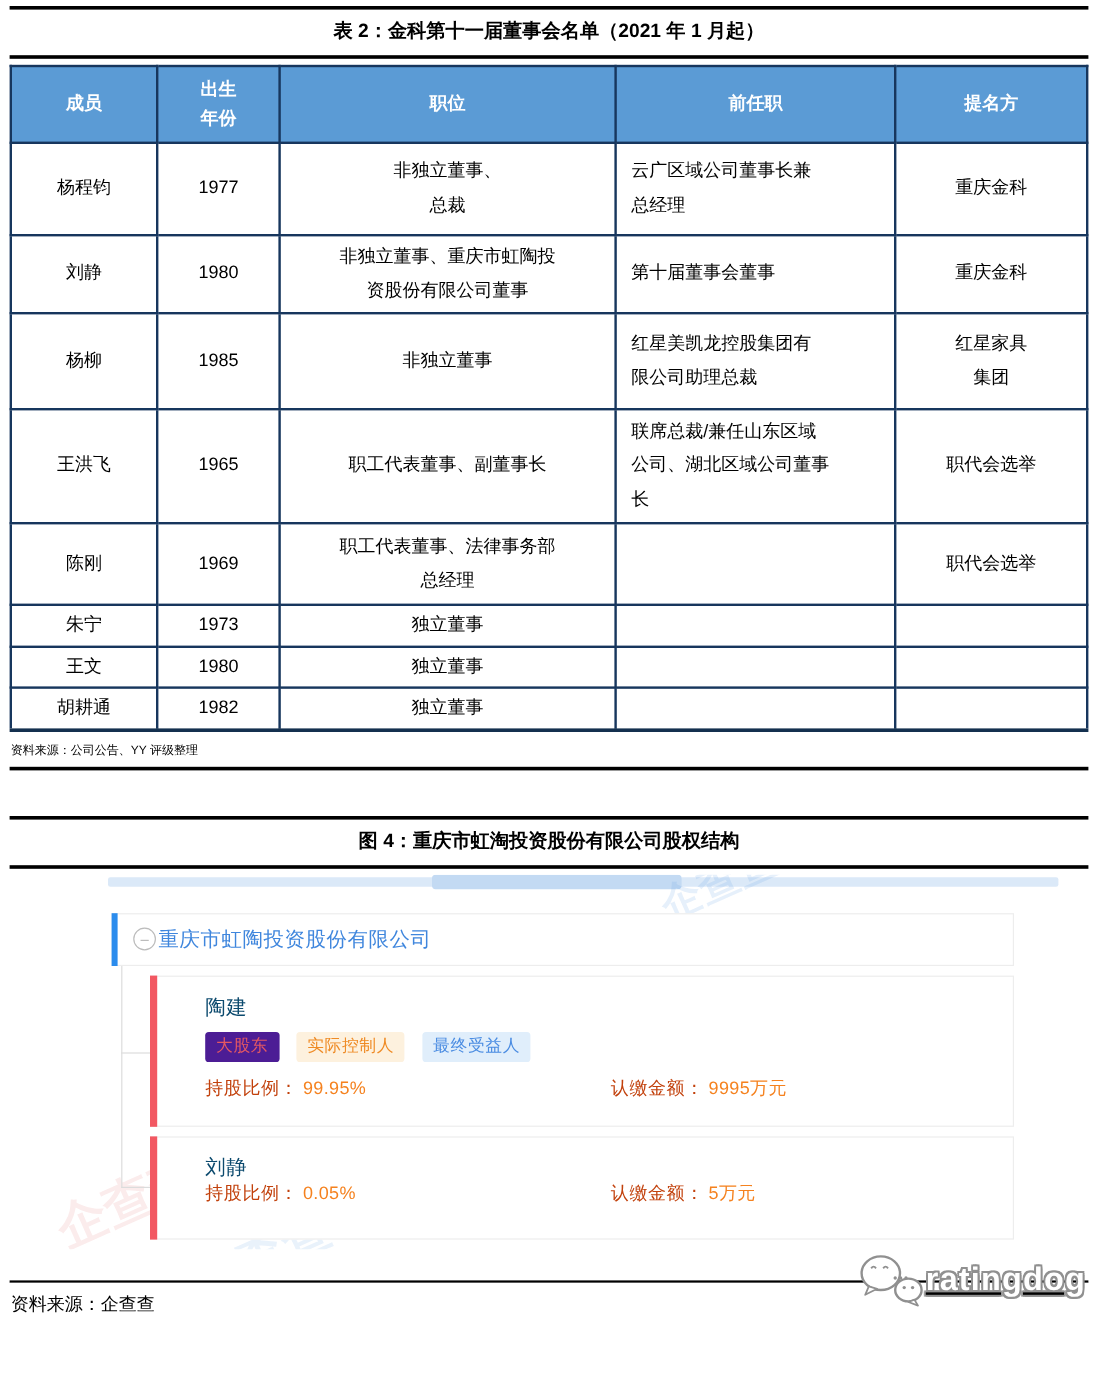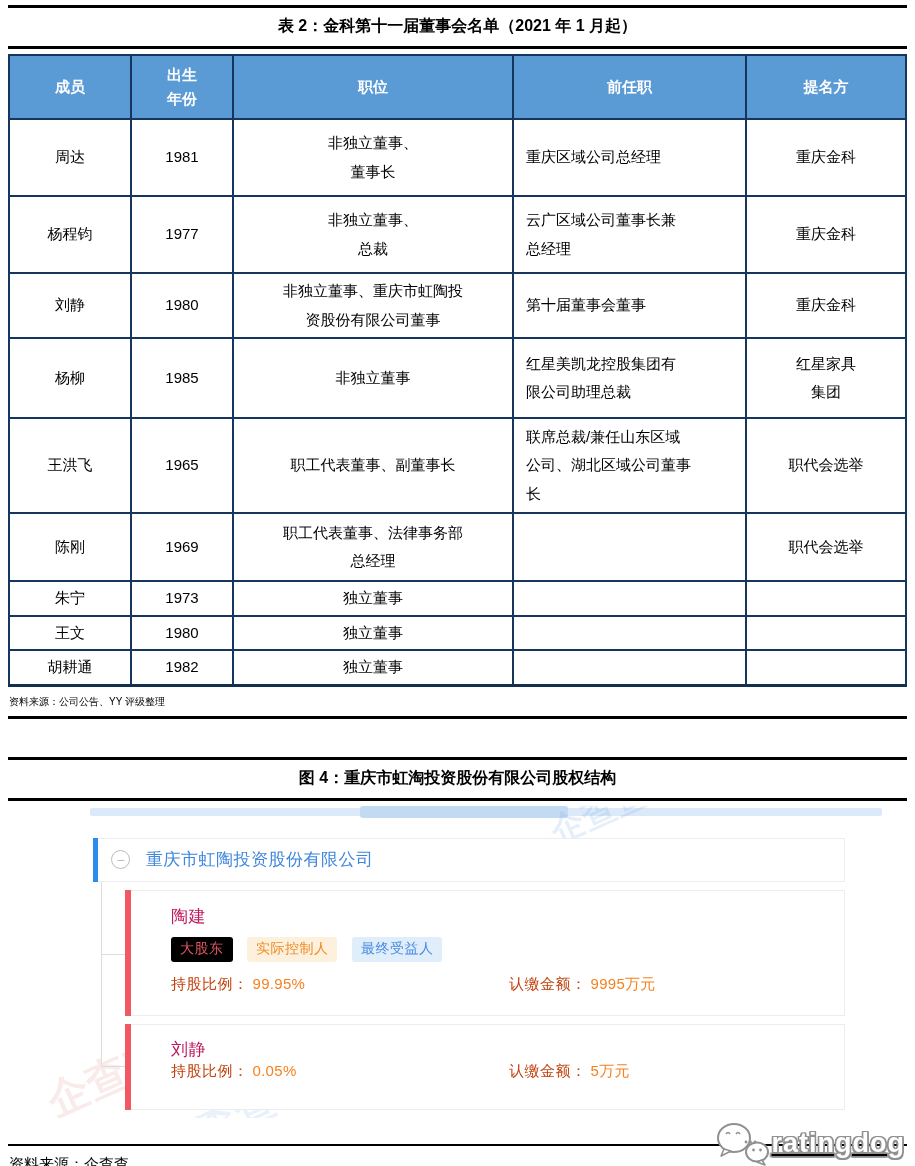--- a/index.html
+++ b/index.html
@@ -49,39 +49,39 @@
     position:absolute; left:85px; top:32px; width:752px; height:44px;
     background:#fff; border:1px solid #ededed;
     display:flex; align-items:center; padding-left:17px;
   }
   .pcard .bluebar { position:absolute; left:-1px; top:-1px; bottom:-1px; width:5px; background:#2b8ced; }
   .minus-ico {
     width:19px; height:19px; border:1.5px solid #bcbcbc; border-radius:50%;
     color:#bcbcbc; display:inline-flex; align-items:center; justify-content:center;
     font-size:14px; line-height:1; flex:0 0 auto;
   }
-  .pcard .pname { color:#3f86dd; font-size:17px; margin-left:16px; letter-spacing:.5px; }
+  .pcard .pname { color:#3f86dd; font-size:17px; margin-left:2px; letter-spacing:.5px; }
   .conn { position:absolute; background:#dcdcdc; }
   .conn-v { left:93px; top:76px; width:1px; height:185px; }
   .conn-h1 { left:93px; top:148px; width:24px; height:1px; }
   .conn-h2 { left:93px; top:260px; width:24px; height:1px; }
   .scard {
     position:absolute; left:117px; width:720px;
     background:#fff; border:1px solid #ededed;
   }
   .scard .redbar { position:absolute; left:-1px; top:-1px; bottom:-1px; width:6px; background:#f25862; }
   .scard-1 { top:84px; height:126px; padding:14px 0 0 45px; }
   .scard-2 { top:218px; height:86px; padding:13px 0 0 45px; }
-  .sname { color:#be185d; font-size:17px; letter-spacing:.5px; }
+  .sname { color:#0c4a6e; font-size:17px; letter-spacing:.5px; }
   .tags { margin-top:9px; }
   .tag {
     display:inline-block; font-size:14px; padding:3px 9px 4px 9px;
     border-radius:3px; margin-right:10px; letter-spacing:.5px;
   }
-  .tag-red    { color:#e45862; background:#000000;text-align:center; }
+  .tag-red    { color:#e45862; background:#4c1d95;text-align:center; }
   .tag-orange { color:#ef8b25; background:#fdf1de; }
   .tag-blue   { color:#4a8ce2; background:#e0eefb; }
   .stats { margin-top:13px; font-size:15px; }
   .scard-2 .stats { margin-top:1px; }
   .pair { display:inline-block; }
   .pair-1 { min-width:338px; }
   .lbl { color:#c2410c; letter-spacing:.5px; }
   .val { color:#f5821f; margin-left:4px; letter-spacing:.3px; }
   
   .bottom-wrap { position:relative; margin-top:26px; }
@@ -116,28 +116,20 @@
   <tbody>
       <tr>
     <th>成员</th>
     <th>出生
 年份</th>
     <th>职位</th>
     <th>前任职</th>
     <th>提名方</th>
   </tr>
   <tr style="height:77px">
-    <td>周达</td>
-    <td>1981</td>
-    <td>非独立董事、
-董事长</td>
-    <td class="left">重庆区域公司总经理</td>
-    <td>重庆金科</td>
-  </tr>
-  <tr style="height:77px">
     <td>杨程钧</td>
     <td>1977</td>
     <td>非独立董事、
 总裁</td>
     <td class="left">云广区域公司董事长兼
 总经理</td>
     <td>重庆金科</td>
   </tr>
   <tr style="height:65px">
     <td>刘静</td>

